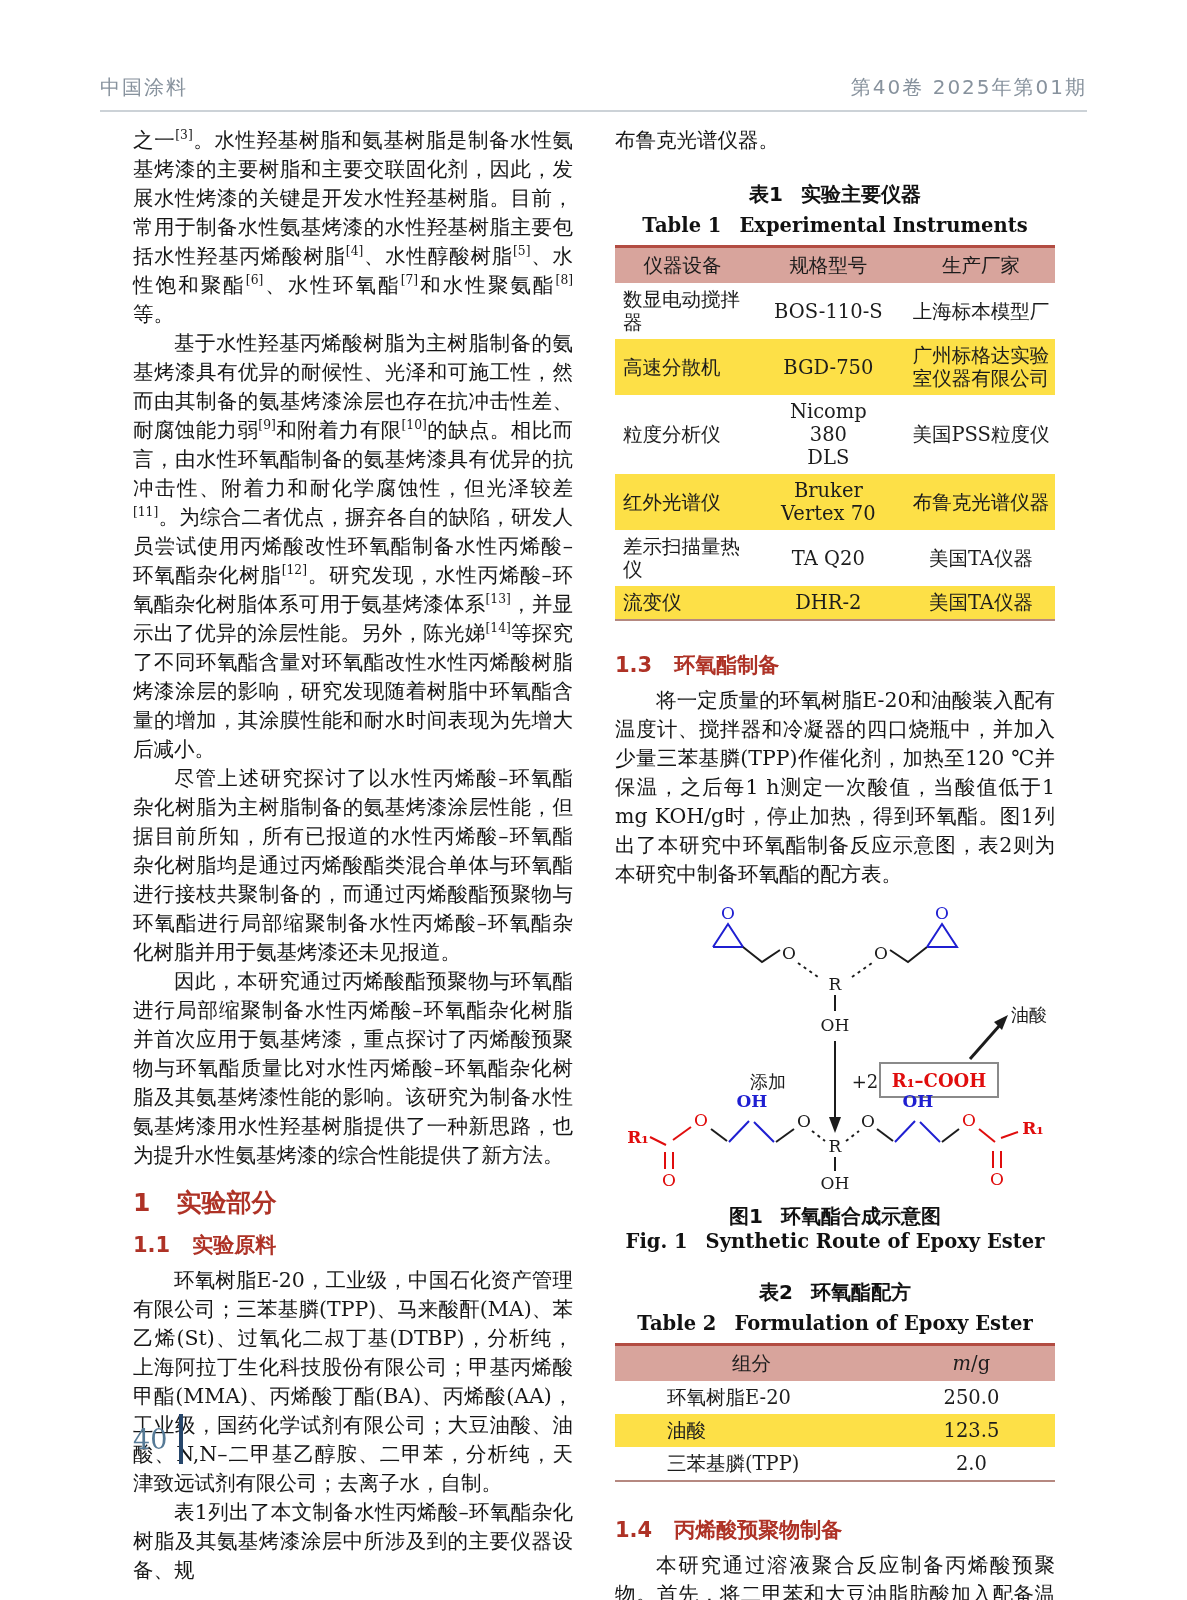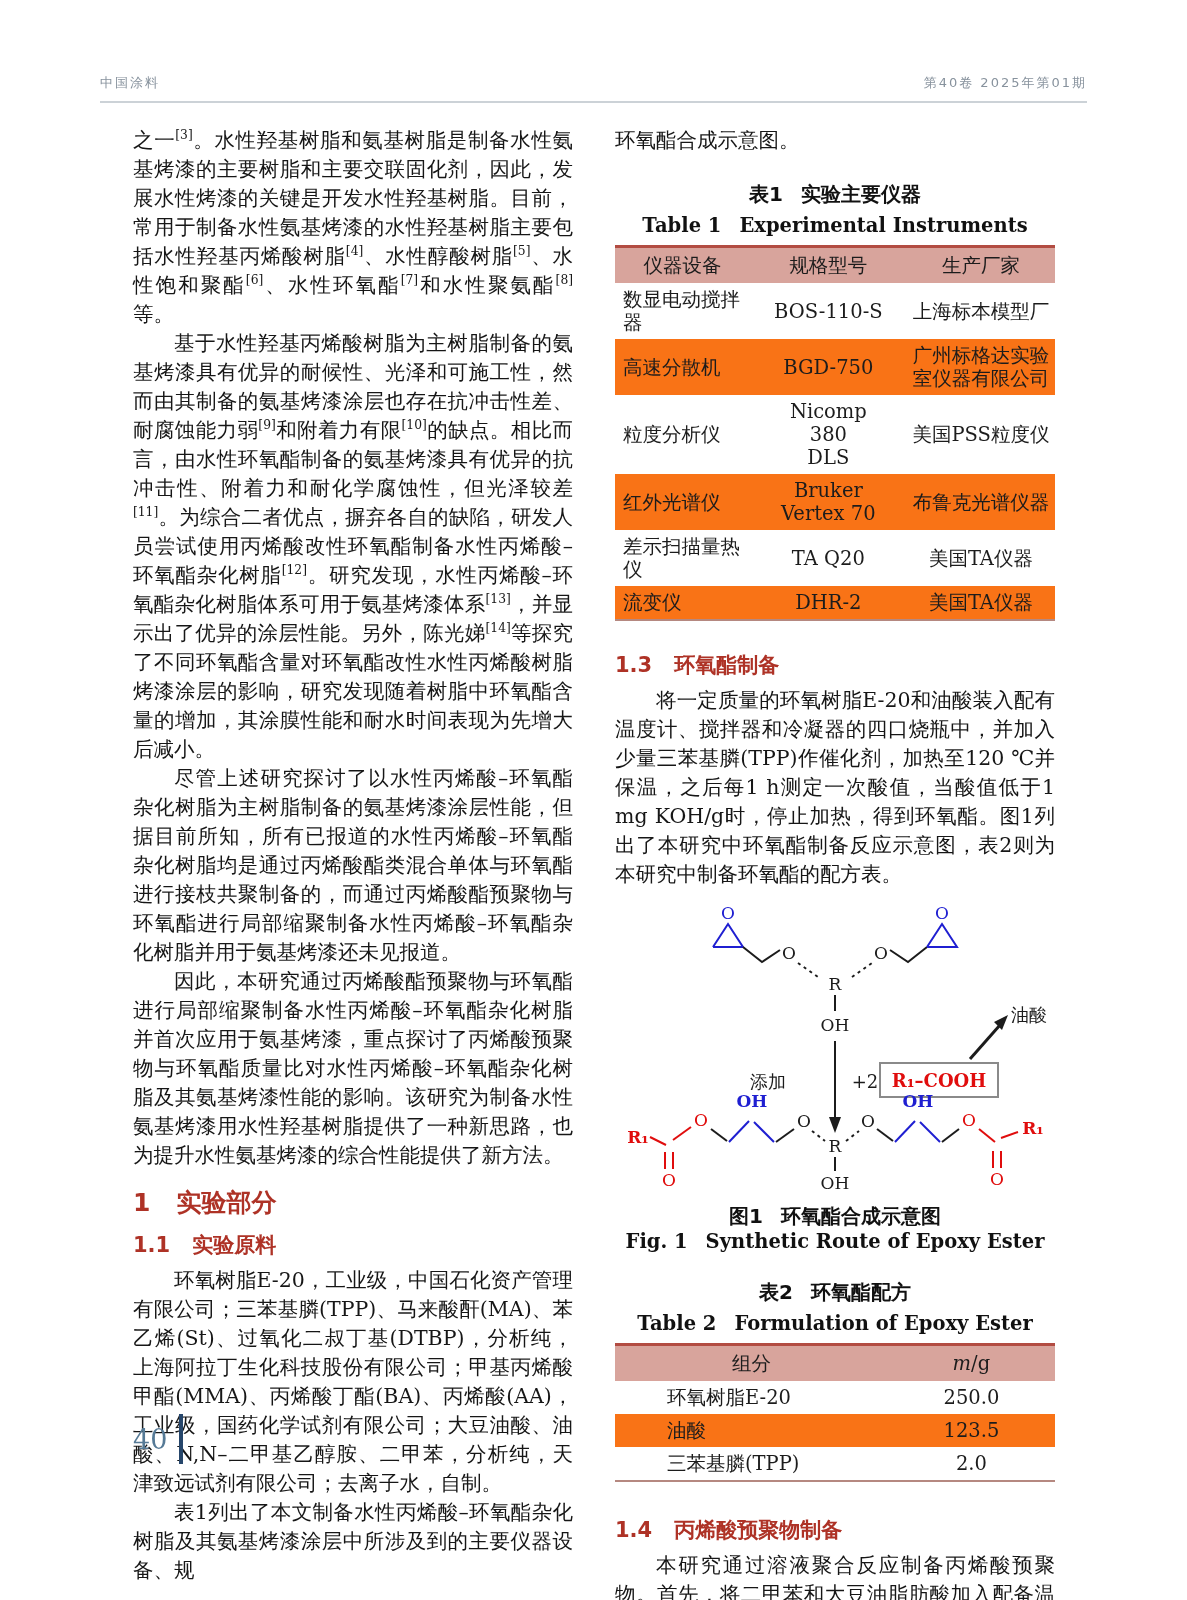--- a/index.html
+++ b/index.html
@@ -5,21 +5,21 @@
   * { margin:0; padding:0; box-sizing:border-box; }
   html,body { background:#ffffff; }
   .page {
     position:relative; width:1187px; height:1600px; background:#ffffff;
     font-family:"DejaVu Serif", serif; color:#1c1c1c; overflow:hidden;
   }
   
   .page-header {
     position:absolute; left:100px; right:100px; top:74px;
     display:flex; justify-content:space-between; align-items:flex-end;
-    font-family:"DejaVu Sans", sans-serif; font-size:13px; color:#87929d;
+    font-family:"DejaVu Sans", sans-serif; font-size:20px; color:#87929d;
     letter-spacing:2px; padding-bottom:9px; border-bottom:2px solid #ccd2d7;
   }
   
   .columns { position:absolute; top:126px; left:133px; width:922px; display:flex; gap:42px; }
   .col { width:440px; }
   p.body { font-size:20.5px; line-height:29px; text-align:justify; color:#161616; }
   p.indent { text-indent:2em; }
   sup { font-size:0.6em; vertical-align:super; line-height:0; }
   h2.sec1 {
     font-family:"DejaVu Sans", sans-serif; font-weight:bold;
@@ -41,21 +41,21 @@
     text-align:center; font-family:"DejaVu Serif", serif; font-weight:bold;
     font-size:19.5px; color:#111; margin-bottom:8px;
   }
   .cap-label { margin-right:18px; }
   table.datatable { width:100%; border-collapse:collapse; font-size:19.5px; line-height:23px; }
   table.datatable th {
     background:#d8a49c; font-weight:normal; text-align:center;
     padding:6px 2px; border-top:3px solid #b24c42;
   }
   table.datatable td { padding:5px 2px; text-align:center; }
-  table.datatable tr.pink td { background:#f97316; }
+  table.datatable tr.pink td { background:#fde047; }
   table.datatable tr:last-child td { border-bottom:2.5px solid #b58880; }
   table.t1 td.c1 { text-align:left; padding-left:8px; }
   table.t2 td.c1 { text-align:left; padding-left:52px; }
   table.t2 i { font-style:italic; }
   
   figure.fig { margin-top:6px; text-align:center; }
   .fig-cap-cn {
     font-family:"DejaVu Sans", sans-serif; font-weight:bold;
     font-size:20px; color:#111; margin-top:4px;
   }
@@ -92,21 +92,21 @@
 
       <h2 class="sec1"><span class="num">1</span><span>实验部分</span></h2>
 
       <h3 class="sec2"><span class="num">1.1</span><span>实验原料</span></h3>
       <p class="body indent">环氧树脂E-20，工业级，中国石化资产管理有限公司；三苯基膦(TPP)、马来酸酐(MA)、苯乙烯(St)、过氧化二叔丁基(DTBP)，分析纯，上海阿拉丁生化科技股份有限公司；甲基丙烯酸甲酯(MMA)、丙烯酸丁酯(BA)、丙烯酸(AA)，工业级，国药化学试剂有限公司；大豆油酸、油酸、N,N–二甲基乙醇胺、二甲苯，分析纯，天津致远试剂有限公司；去离子水，自制。</p>
 
       <p class="body indent">表1列出了本文制备水性丙烯酸–环氧酯杂化树脂及其氨基烤漆涂层中所涉及到的主要仪器设备、规</p>
     </div>
 
     <div class="col">
-      <p class="body">环氧酯合成示意图。</p>
+      <p class="body">布鲁克光谱仪器。</p>
 
       <div class="tbl-block">
         <div class="tbl-cap-cn"><span class="cap-label">表1</span><span>实验主要仪器</span></div>
         <div class="tbl-cap-en"><span class="cap-label">Table 1</span><span>Experimental Instruments</span></div>
         <table class="datatable t1">
           <colgroup>
               <col style="width:34%">
               <col style="width:29%">
               <col style="width:37%">
             </colgroup>

